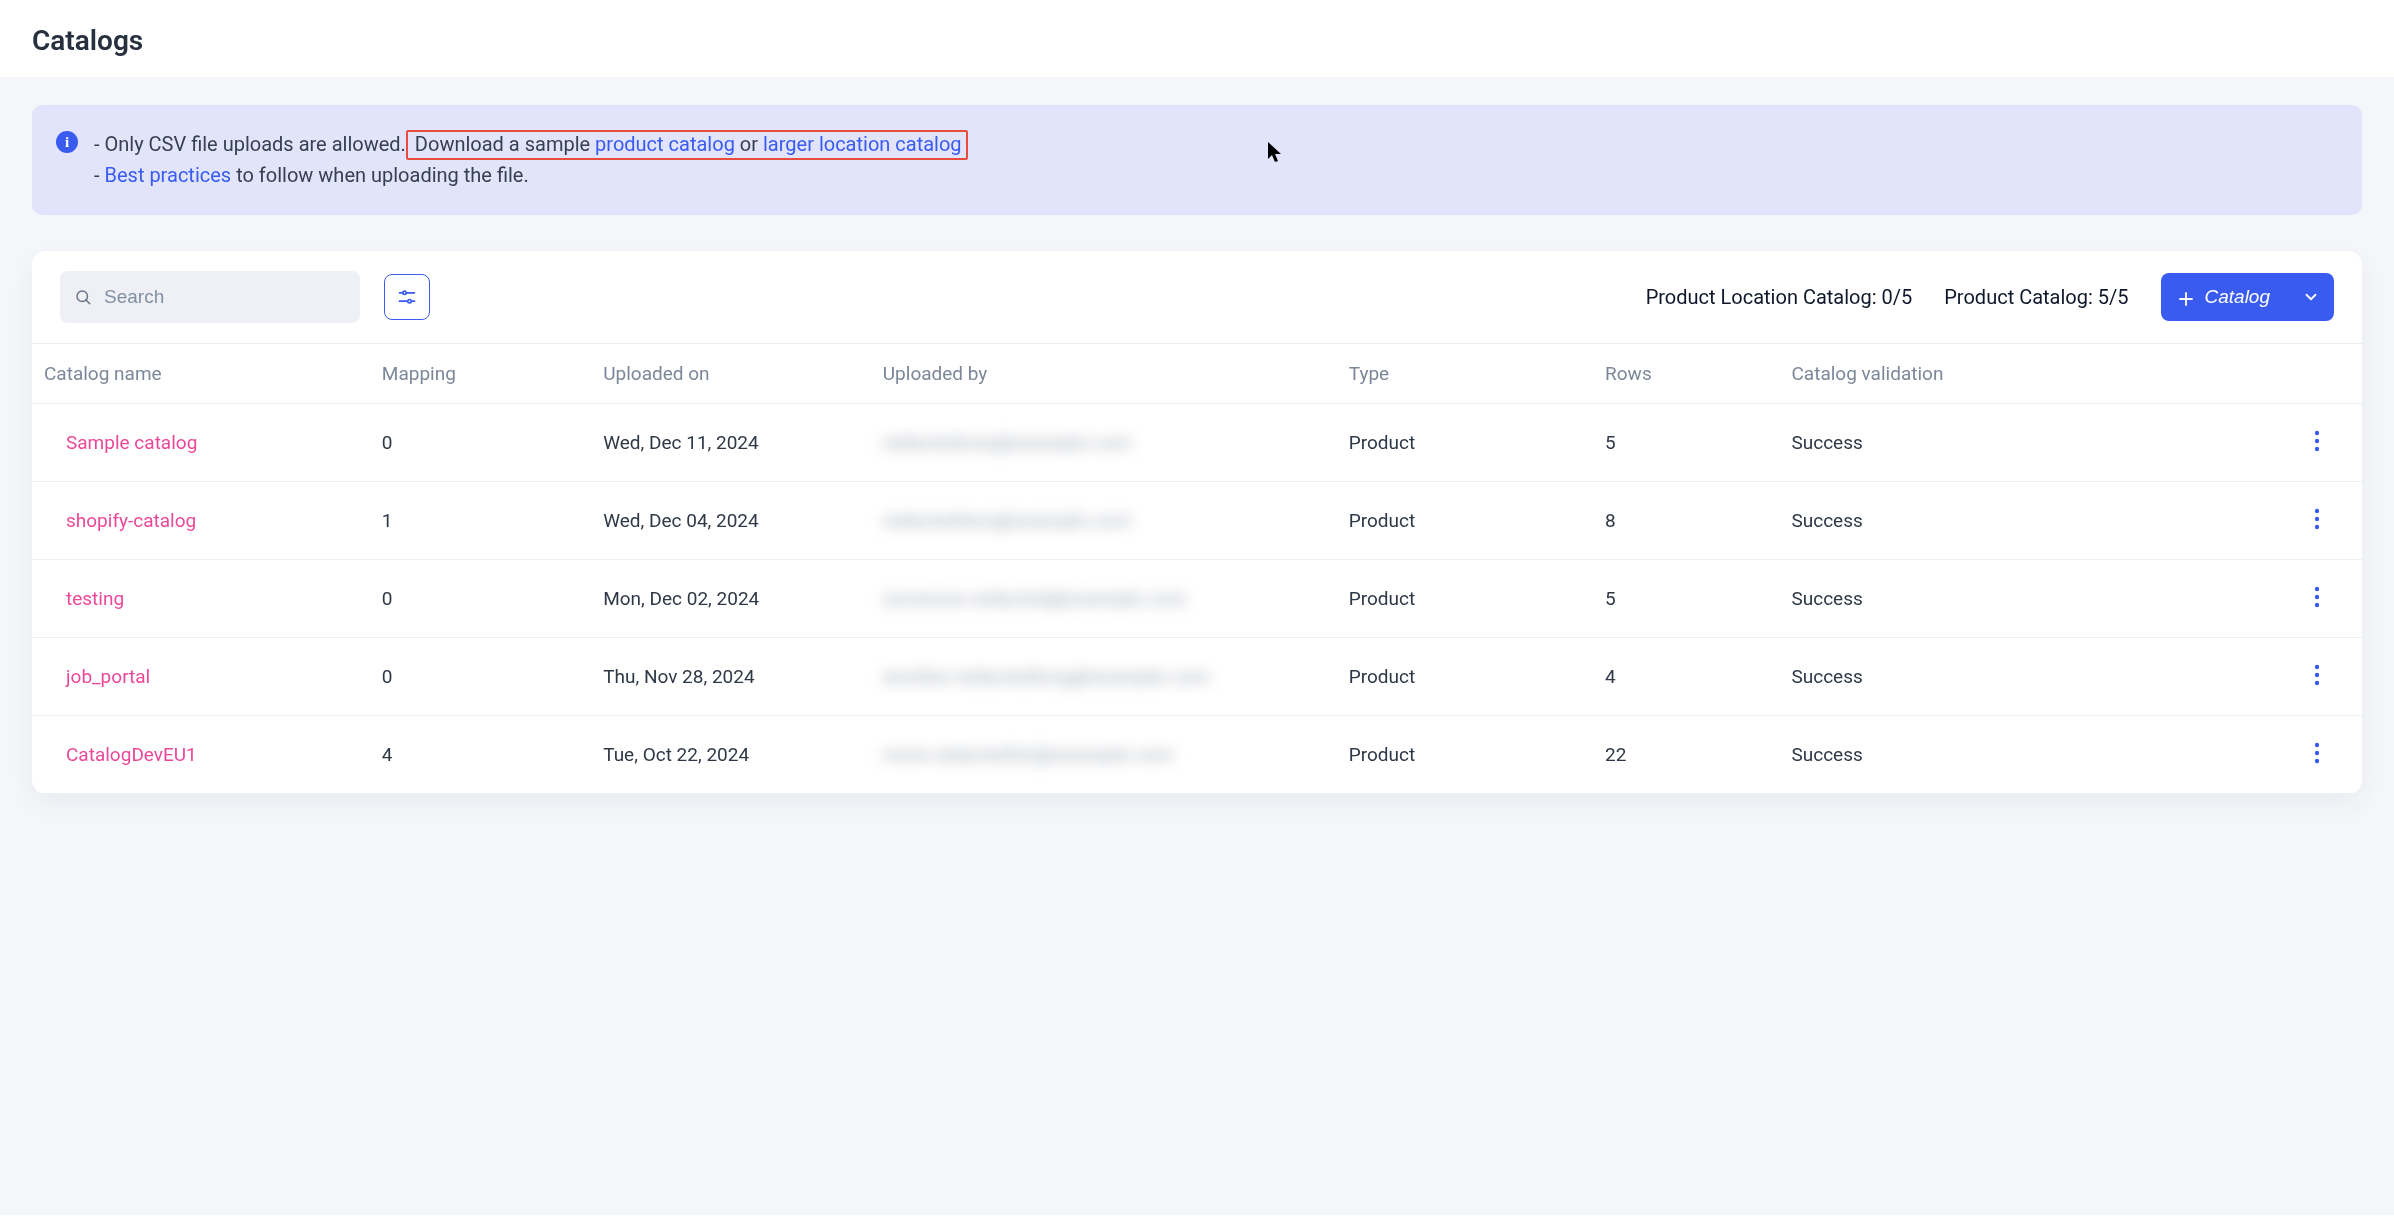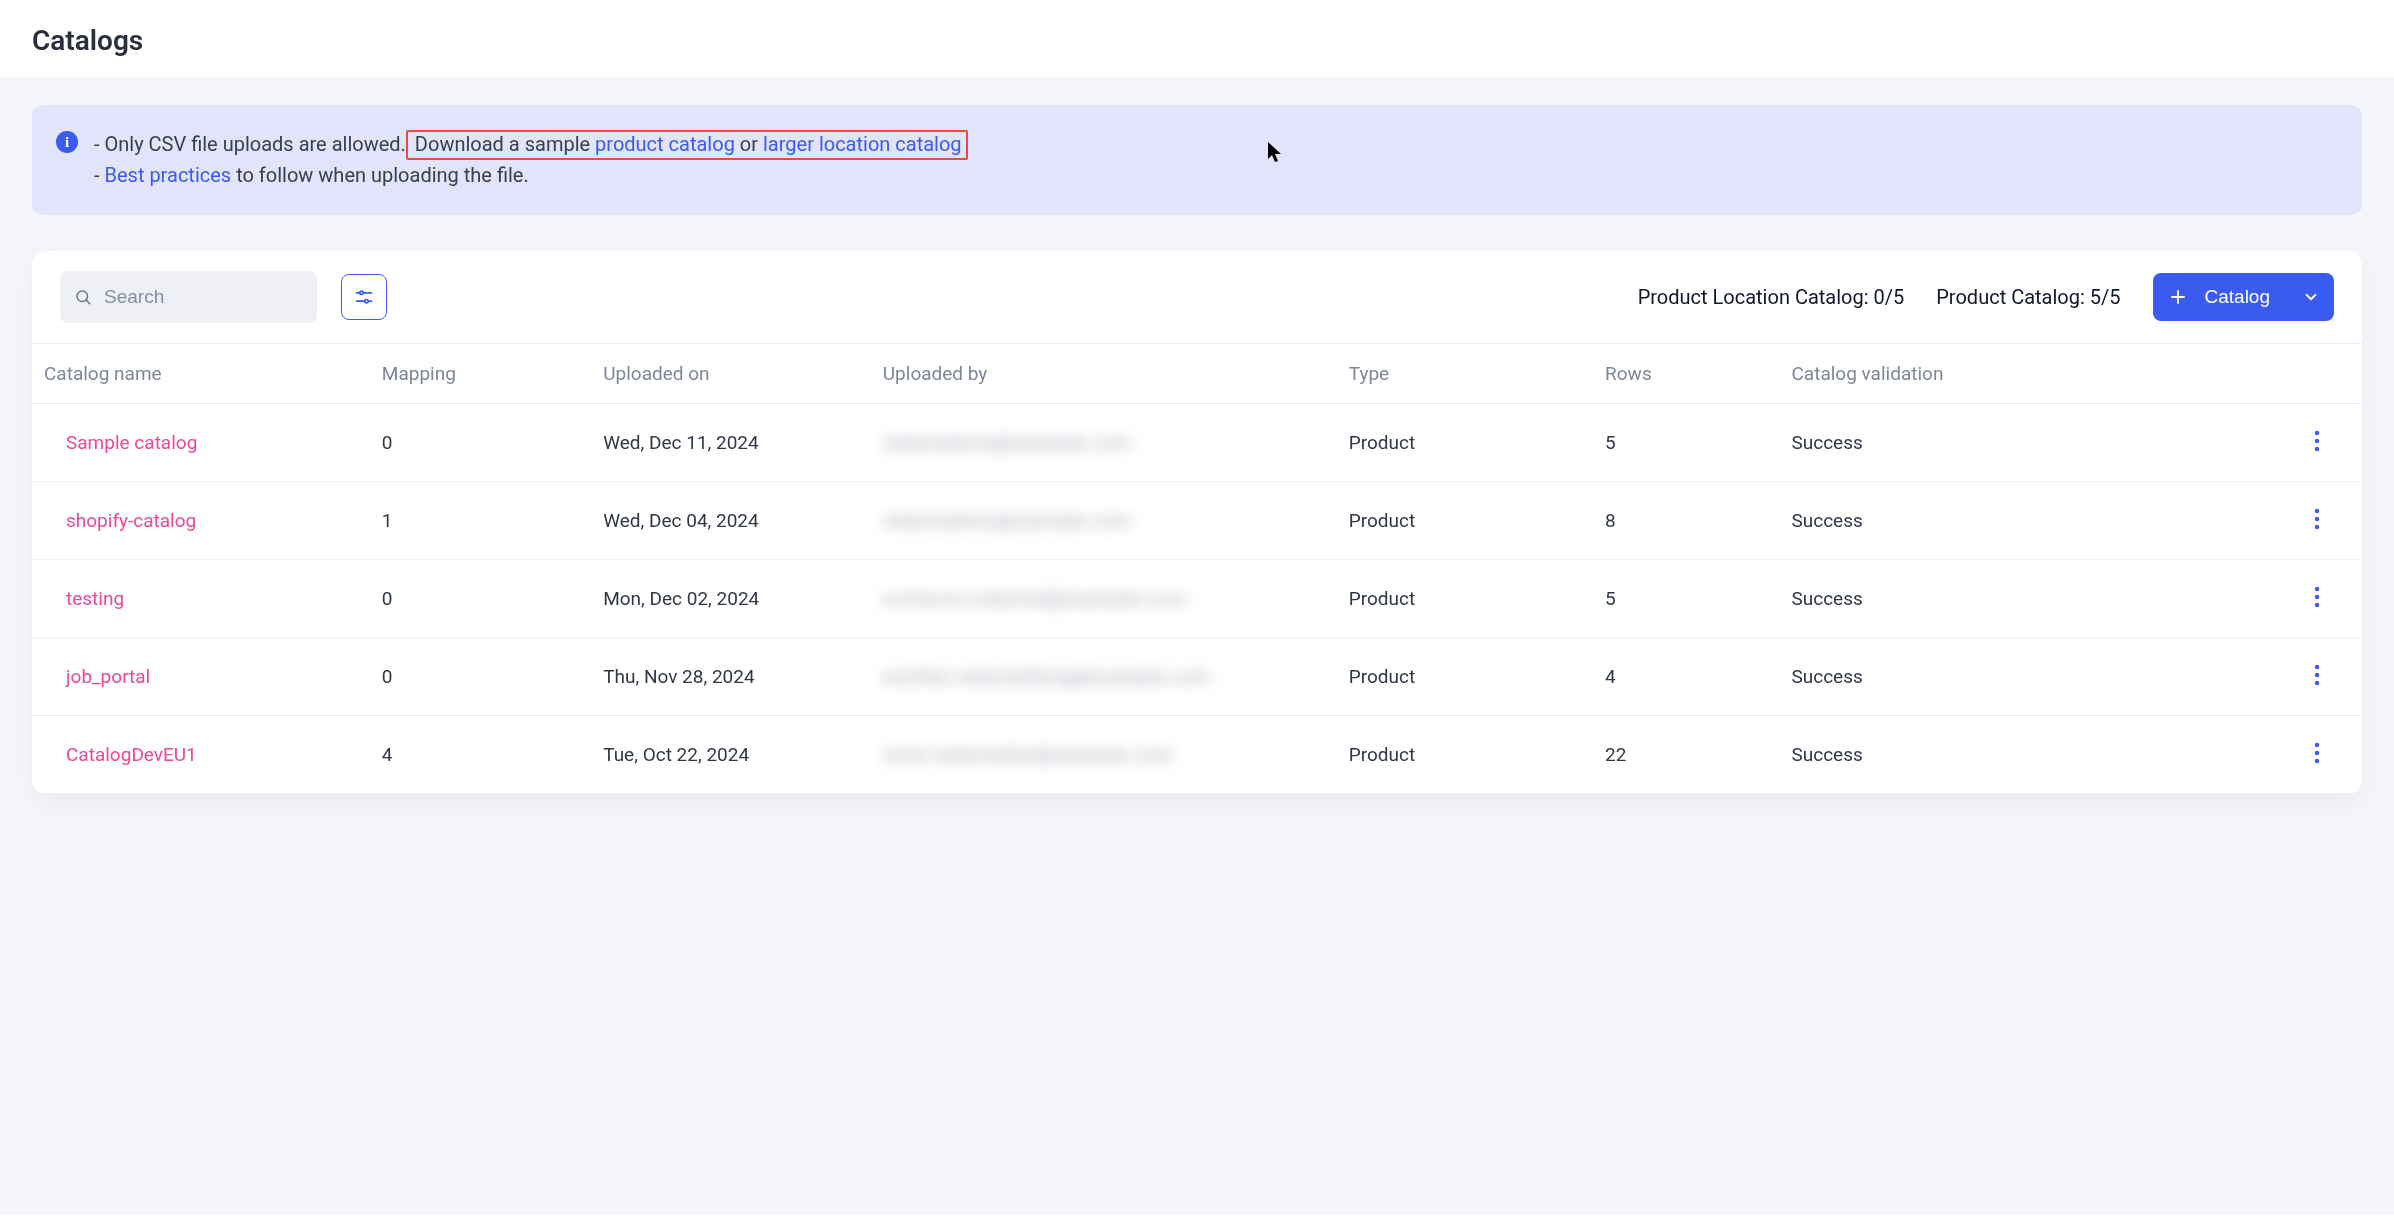--- a/index.html
+++ b/index.html
@@ -62,21 +62,21 @@
     overflow: hidden;
   }
   .toolbar {
     display: flex;
     align-items: center;
     padding: 20px 28px;
     gap: 24px;
   }
   .search-wrap {
     position: relative;
-    width: 257px;
+    width: 300px;
   }
   .search-input {
     width: 100%;
     height: 52px;
     border: none;
     background: #eef0f5;
     border-radius: 8px;
     padding: 0 14px 0 44px;
     font-size: 19px;
     color: #333;
@@ -106,22 +106,23 @@
     color: #fff;
     border: none;
     border-radius: 8px;
     height: 48px;
     font-size: 19px;
     font-weight: 500;
     cursor: pointer;
     overflow: hidden;
   }
   .catalog-btn .seg-main {
-    display: flex; align-items: center; gap: 18px;
+    display: flex; align-items: flex-end; gap: 10px;
     padding: 0 18px 0 16px;
+    font-style: italic;
   }
   .catalog-btn .seg-caret {
     padding: 0 14px;
     display: flex; align-items: center; justify-content: center;
     height: 100%;
   }
   .catalog-btn svg { width: 18px; height: 18px; stroke: #fff; }
   table.data {
     width: 100%;
     border-collapse: collapse;

